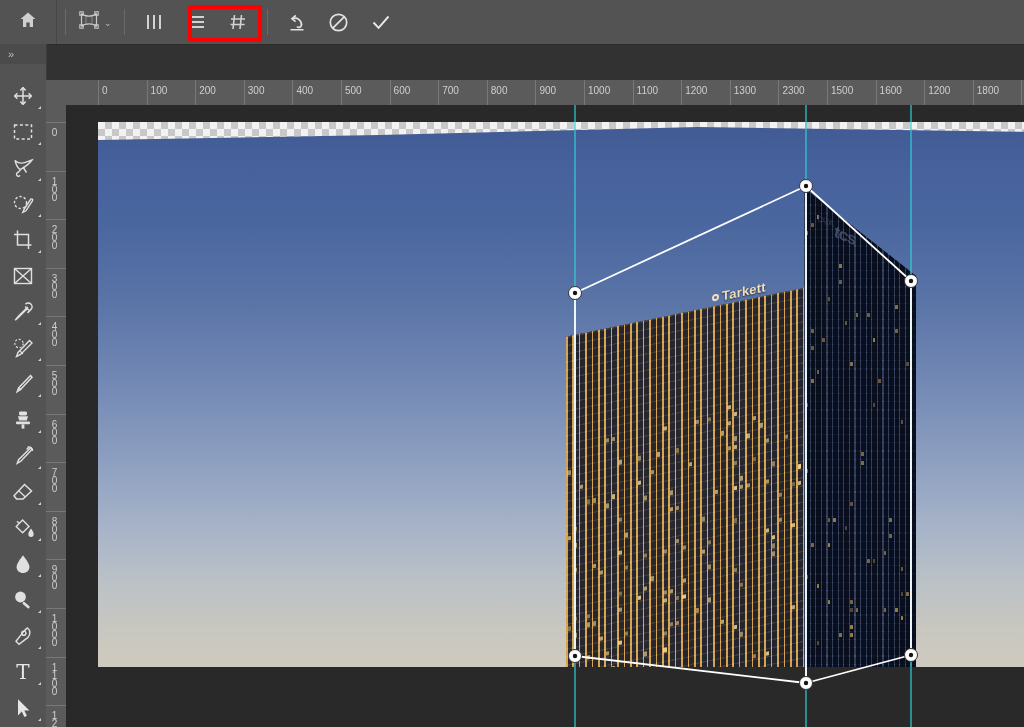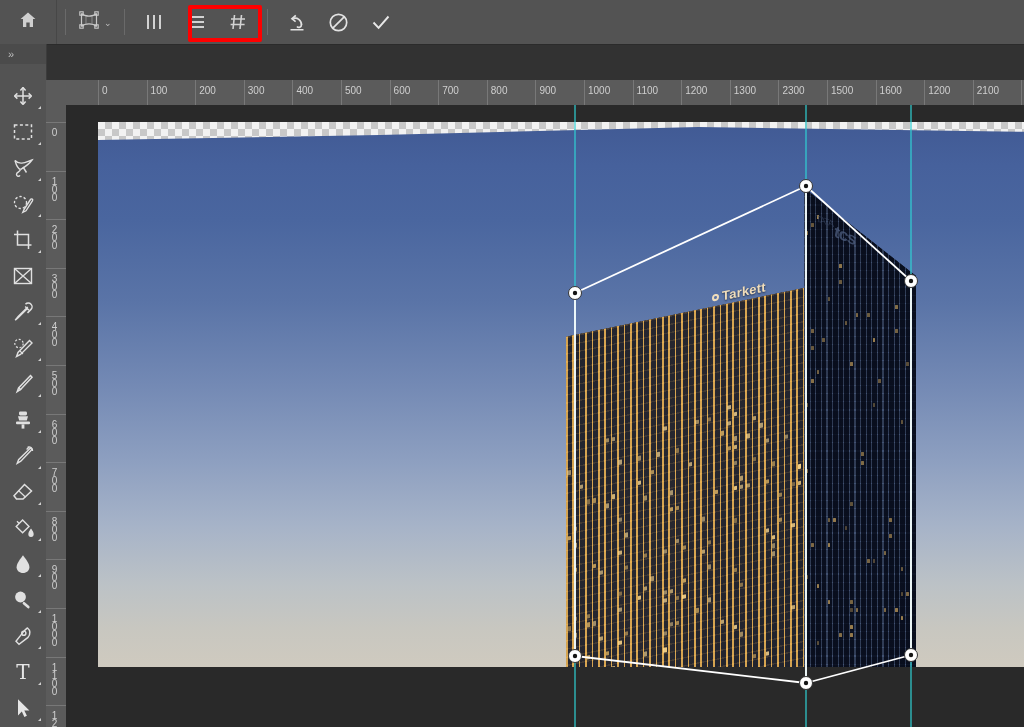--- a/index.html
+++ b/index.html
@@ -548,21 +548,21 @@
       <div class="rh-lab" style="left: 663.8px; text-align: center;">1300</div>
       <div class="rh-tick" style="left: 712.4px;"></div>
       <div class="rh-lab" style="left: 712.4px;">2300</div>
       <div class="rh-tick" style="left: 761px;"></div>
       <div class="rh-lab" style="left: 761px;">1500</div>
       <div class="rh-tick" style="left: 809.6px;"></div>
       <div class="rh-lab" style="left: 809.6px;">1600</div>
       <div class="rh-tick" style="left: 858.2px;"></div>
       <div class="rh-lab" style="left: 858.2px;">1200</div>
       <div class="rh-tick" style="left: 906.8px;"></div>
-      <div class="rh-lab" style="left: 906.8px;">2100</div>
+      <div class="rh-lab" style="left: 906.8px;">1800</div>
       <div class="rh-tick" style="left: 955.4px;"></div>
       <div class="rh-lab" style="left: 955.4px;">1900</div>
     </div>
   <div id="ruler-v">
       <div class="rv-tick" style="top: 17px;"></div>
       <div class="rv-lab" style="top: 22px;">0</div>
       <div class="rv-tick" style="top: 65.6px;"></div>
       <div class="rv-lab" style="top: 70.6px;">100</div>
       <div class="rv-tick" style="top: 114.2px;"></div>
       <div class="rv-lab" style="top: 119.2px;">200</div>

